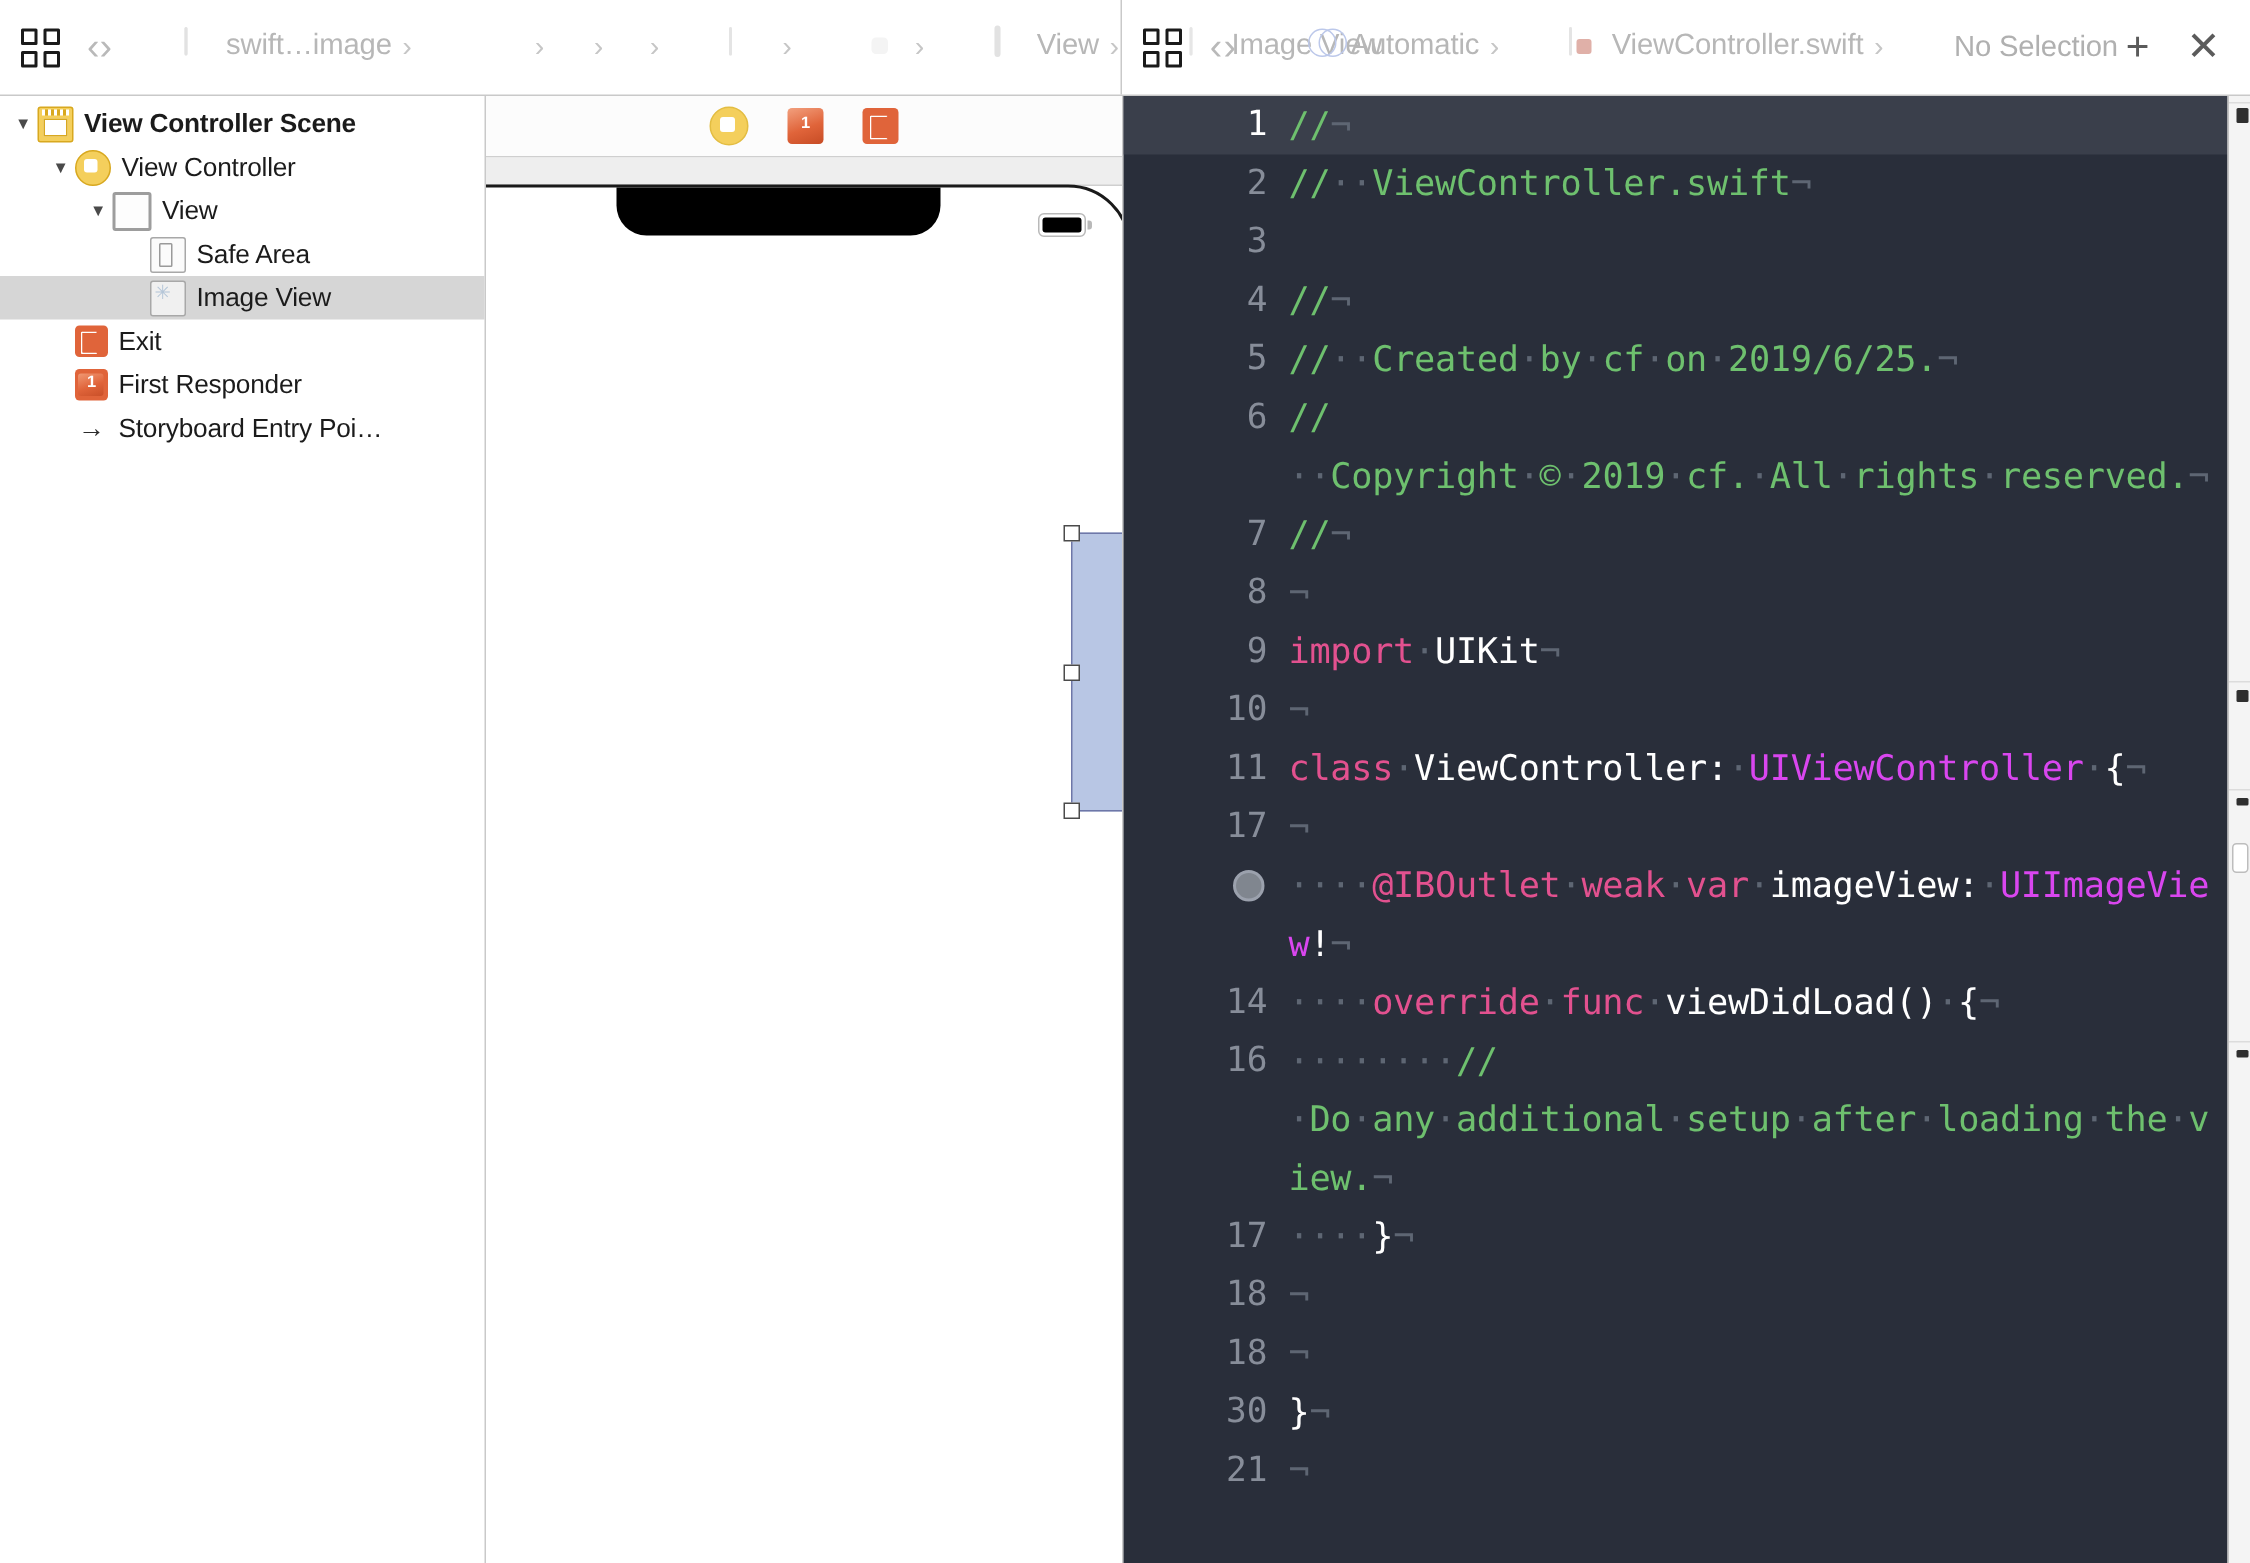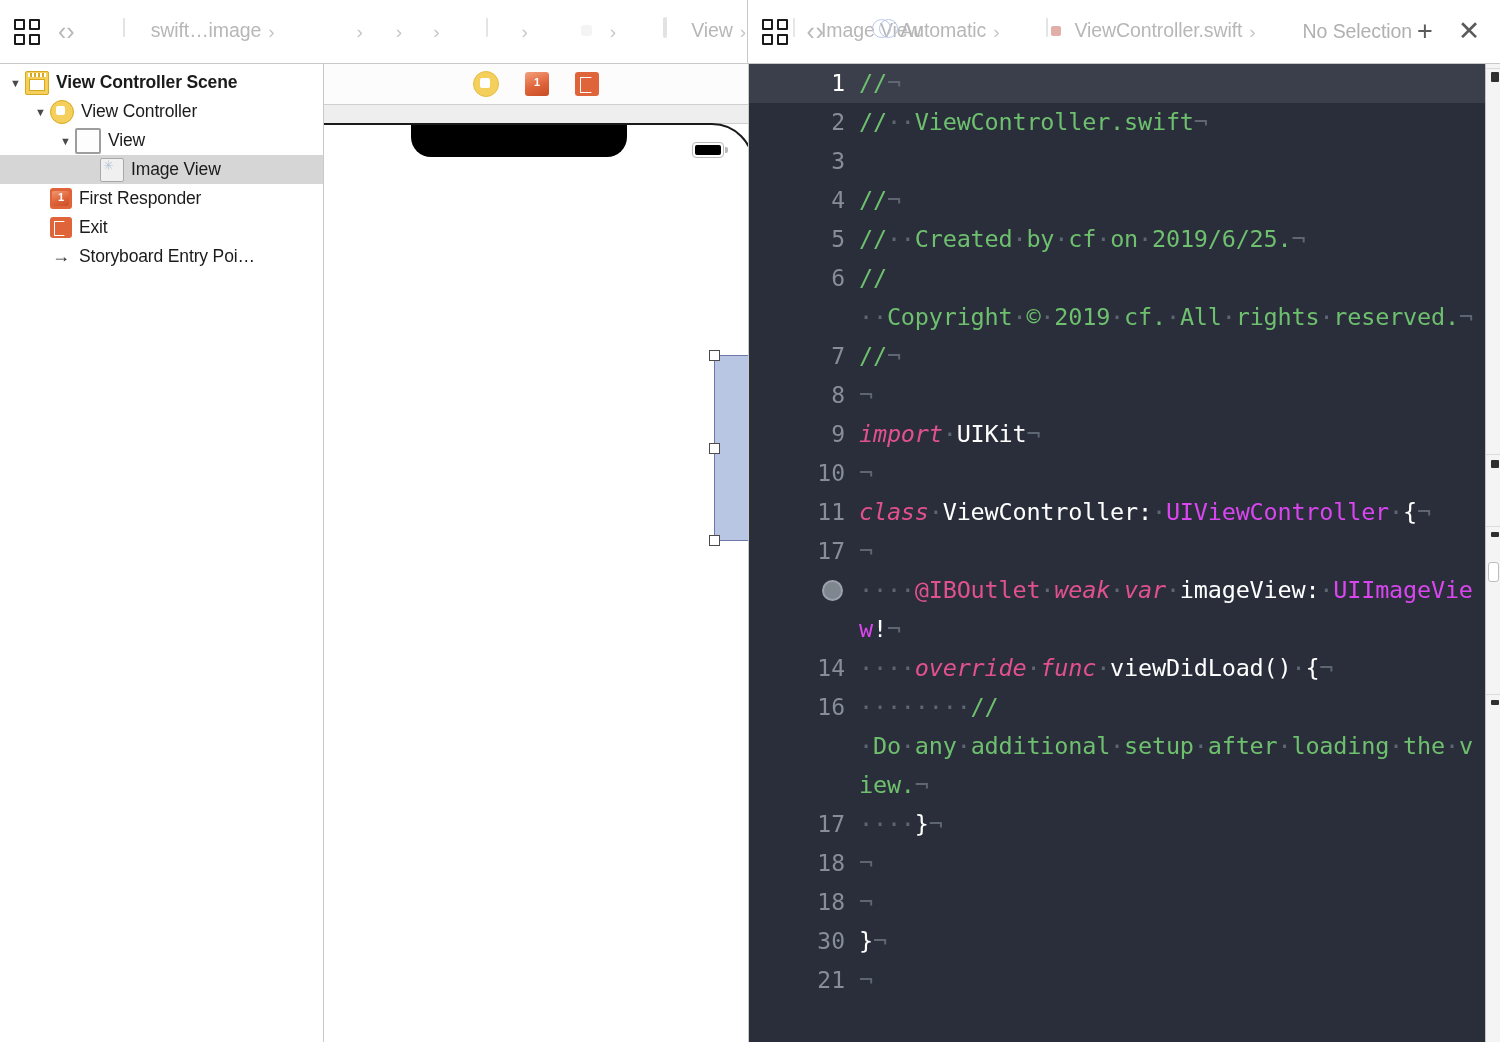--- a/index.html
+++ b/index.html
@@ -512,21 +512,21 @@
   .ctext {
     font-size: 23.5px;
     letter-spacing: -0.2px;
     white-space: pre-wrap;
     word-break: break-word;
     padding-right: 18px;
     max-width: 630px;
   }
   
   .s-com  { color: #6ec06e; }
-  .s-kw   { color: #e2518f; font-style: italic; }
+  .s-kw   { color: #e2518f; }
   .s-type { color: #d946ef; }
   .s-plain{ color: #ffffff; }
   .s-fn   { color: #6fb7e0; }
   .s-inv  { color: #5e6673; }   
   .s-attr { color: #e2518f; }
 
   
   .sliver {
     position: absolute;
     right: 0; top: 0; bottom: 0;
@@ -647,41 +647,47 @@
           <span class="otri">▼</span>
           <span class="oicon ic-vc"></span>
           <span class="olabel">View Controller</span>
         </div>
         <div class="orow">
           <span style="flex: 0 0 50px;"></span>
           <span class="otri">▼</span>
           <span class="oicon ic-view"></span>
           <span class="olabel">View</span>
         </div>
+        <div class="orow">
+          <span style="flex: 0 0 75px;"></span>
+          <span class="otri blank">▶</span>
+          <span class="oicon ic-safe"></span>
+          <span class="olabel">Safe Area</span>
+        </div>
         <div class="orow sel">
           <span style="flex: 0 0 75px;"></span>
           <span class="otri blank">▶</span>
           <span class="oicon ic-img"></span>
           <span class="olabel">Image View</span>
+        </div>
+        <div class="orow">
+          <span style="flex: 0 0 25px;"></span>
+          <span class="otri blank">▶</span>
+          <span class="oicon ic-exit"></span>
+          <span class="olabel">Exit</span>
         </div>
         <div class="orow">
           <span style="flex: 0 0 25px;"></span>
           <span class="otri blank">▶</span>
           <span class="oicon ic-fr"></span>
           <span class="olabel">First Responder</span>
         </div>
         <div class="orow">
           <span style="flex: 0 0 25px;"></span>
           <span class="otri blank">▶</span>
-          <span class="oicon ic-exit"></span>
-          <span class="olabel">Exit</span>
-        </div>
-        <div class="orow">
-          <span style="flex: 0 0 25px;"></span>
-          <span class="otri blank">▶</span>
           <span class="oicon ic-arrow">→</span>
           <span class="olabel">Storyboard Entry Poi…</span>
         </div>
       </div>
 
     <div class="canvas">
       <div class="scenedock">
         <div class="dock-ico dk-vc"></div>
         <div class="dock-ico dk-fr"></div>
         <div class="dock-ico dk-exit"></div>

